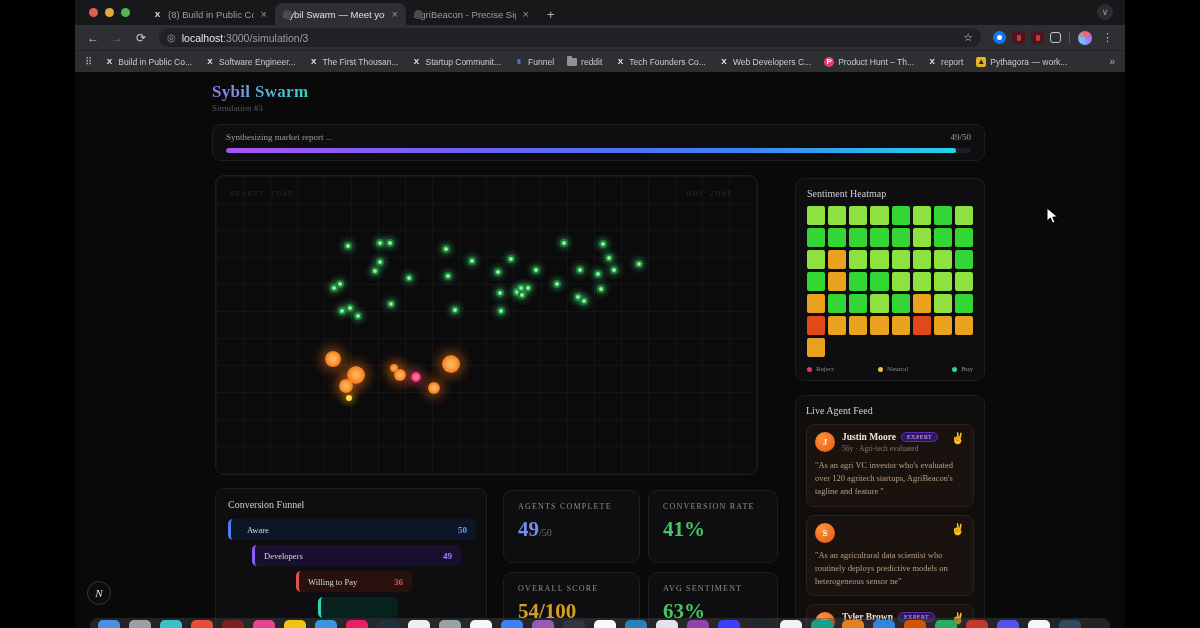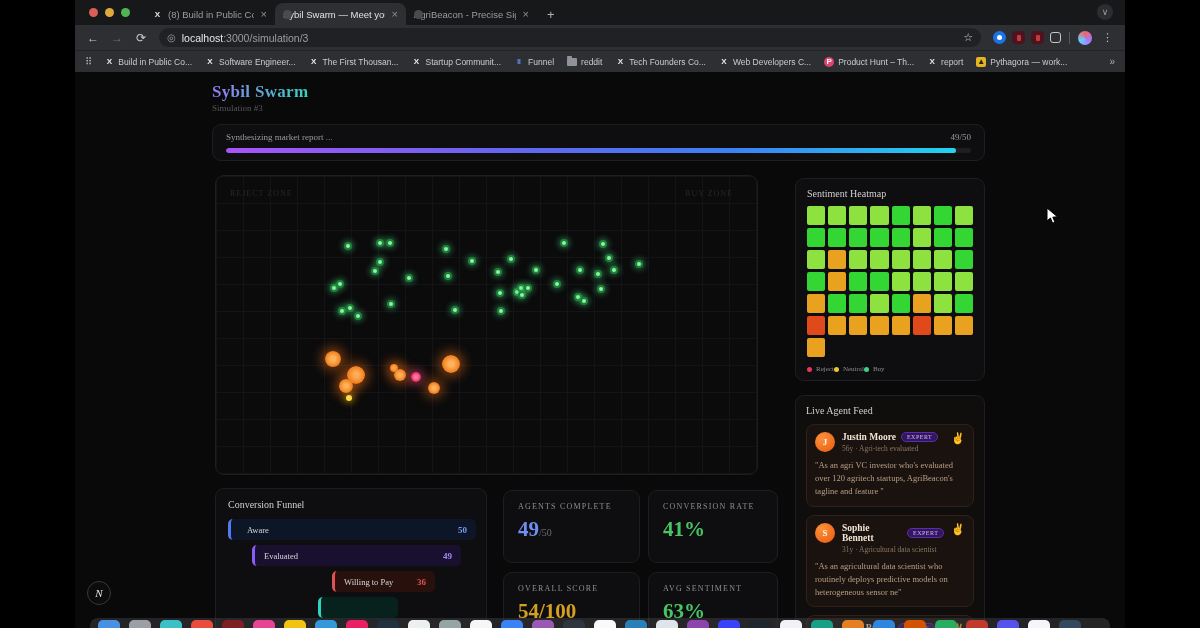--- a/index.html
+++ b/index.html
@@ -69,34 +69,34 @@
 
   .panel { position:absolute; background:#0e0e10; border:1px solid #1e1e22; border-radius:9px; }
   .progress-panel { left:137px; top:52px; width:773px; height:37px; padding:7px 13px; }
   .progress-row { display:flex; justify-content:space-between; font-size:9px; color:#9b9ba0; }
   .progress-track { margin-top:6px; height:5px; border-radius:3px; background:#1d1d22; overflow:hidden; }
   .progress-fill { height:100%; border-radius:3px;
     background:linear-gradient(90deg,#a855f7,#6366f1 40%,#3b82f6 70%,#22d3ee); }
 
   .canvas-panel { left:140px; top:103px; width:543px; height:300px; background:#0b0b0c;
     background-image:linear-gradient(#141416 1px,transparent 1px),linear-gradient(90deg,#141416 1px,transparent 1px);
-    background-size:27px 27px; }
+    background-size:27px 27px;font-family:Liberation Mono, monospace; }
   .zone { position:absolute; top:13px; font-size:8px; letter-spacing:1px; color:#28282c; }
   .zone.left { left:14px; } .zone.right { right:24px; }
   .dot { position:absolute; border-radius:50%; }
   .dot.green { background:#8df5a8; border:2px solid #1e8038; box-shadow:0 0 6px 1px rgba(74,222,128,.55); }
   .dot.orange { background:radial-gradient(circle,#ffb25e 20%,#f07d18 70%); box-shadow:0 0 11px 4px rgba(249,115,22,.45); }
   .dot.magenta { background:radial-gradient(circle,#ff7aa0 20%,#e8295f 70%); box-shadow:0 0 9px 3px rgba(236,72,120,.5); }
   .dot.yellow { background:#ffd94e; box-shadow:0 0 7px 2px rgba(234,179,8,.55); }
 
   .heatmap-panel { left:720px; top:106px; width:190px; height:203px; padding:9px 11px; }
   .hm-title { font-size:10px; color:#cfcfd4; margin-bottom:7px; }
   .hm-grid { display:grid; grid-template-columns:repeat(8,1fr); gap:3px; }
   .hm-cell { height:19px; border-radius:2px; }
-  .hm-legend { display:flex; margin-top:8px; }
+  .hm-legend { display:flex; justify-content:space-between; margin-top:8px; }
   .hm-leg-item { display:flex; align-items:center; gap:4px; font-size:7px; color:#8a8a90; }
   .hm-leg-item i { width:5px; height:5px; border-radius:50%; display:block; }
 
   .feed-panel { left:720px; top:323px; width:190px; height:250px; padding:9px 10px; background:#100d0d; }
   .feed-title { font-size:10px; color:#cfcfd4; margin-bottom:8px; }
   .feed-card { background:#1a120e; border:1px solid #30201a; border-radius:8px; padding:7px 8px; margin-bottom:8px; }
   .fc-head { display:flex; align-items:flex-start; gap:7px; }
   .fc-avatar { width:20px; height:20px; border-radius:50%; flex:none;
     background:radial-gradient(circle at 35% 30%,#fb923c,#ea580c); color:#fff3e8; font-size:9px; font-weight:bold;
     display:flex; align-items:center; justify-content:center; }
@@ -387,27 +387,20 @@
                   </div>
                   <div class="fc-meta">56y · Agri-tech evaluated</div>
                 </div>
                 <div class="fc-emoji">✌</div>
               </div>
               <div class="fc-quote">"As an agri VC investor who's evaluated over 120 agritech startups, AgriBeacon's tagline and feature "</div>
             </div>
             <div class="feed-card">
               <div class="fc-head">
                 <div class="fc-avatar">S</div>
-                <div>
-                  <div class="fc-name-row">
-                    <div class="fc-name" style="display: inline;">Sophie Bennett</div>
-                    <div class="fc-badge" style="display: inline-block;">EXPERT</div>
-                  </div>
-                  <div class="fc-meta">31y · Agricultural data scientist</div>
-                </div>
                 <div class="fc-emoji">✌</div>
               </div>
               <div class="fc-quote">"As an agricultural data scientist who routinely deploys predictive models on heterogeneous sensor ne"</div>
             </div>
             <div class="feed-card">
               <div class="fc-head">
                 <div class="fc-avatar">T</div>
                 <div>
                   <div class="fc-name-row">
                     <div class="fc-name" style="display: inline;">Tyler Brown</div>
@@ -421,24 +414,24 @@
       </div>
 
       <div class="panel funnel-panel">
         <div class="fn-title">Conversion Funnel</div>
         <div id="fn-bars">
             <div class="fn-bar" style="width: 248px; margin-left: 0px; background: rgb(13, 22, 38); border-left-color: rgb(79, 125, 240); padding-left: 16px;">
               <div class="fn-label">Aware</div>
               <div class="fn-value" style="color: rgb(111, 155, 245);">50</div>
             </div>
             <div class="fn-bar" style="width: 209px; margin-left: 24px; background: rgb(25, 16, 48); border-left-color: rgb(139, 92, 246);">
-              <div class="fn-label">Evaluated</div>
+              <div class="fn-label">Developers</div>
               <div class="fn-value" style="color: rgb(163, 133, 242);">49</div>
             </div>
-            <div class="fn-bar" style="width: 103px; margin-left: 104px; background: rgb(40, 17, 13); border-left-color: rgb(224, 82, 82);">
+            <div class="fn-bar" style="width: 116px; margin-left: 68px; background: rgb(40, 17, 13); border-left-color: rgb(224, 82, 82);">
               <div class="fn-label">Willing to Pay</div>
               <div class="fn-value" style="color: rgb(224, 82, 82);">36</div>
             </div>
             <div class="fn-bar" style="width: 80px; margin-left: 90px; background: rgb(7, 33, 29); border-left-color: rgb(45, 212, 190);">
               <div class="fn-label"></div>
               <div class="fn-value" style="color: rgb(45, 212, 190);"></div>
             </div>
           </div>
       </div>
 

